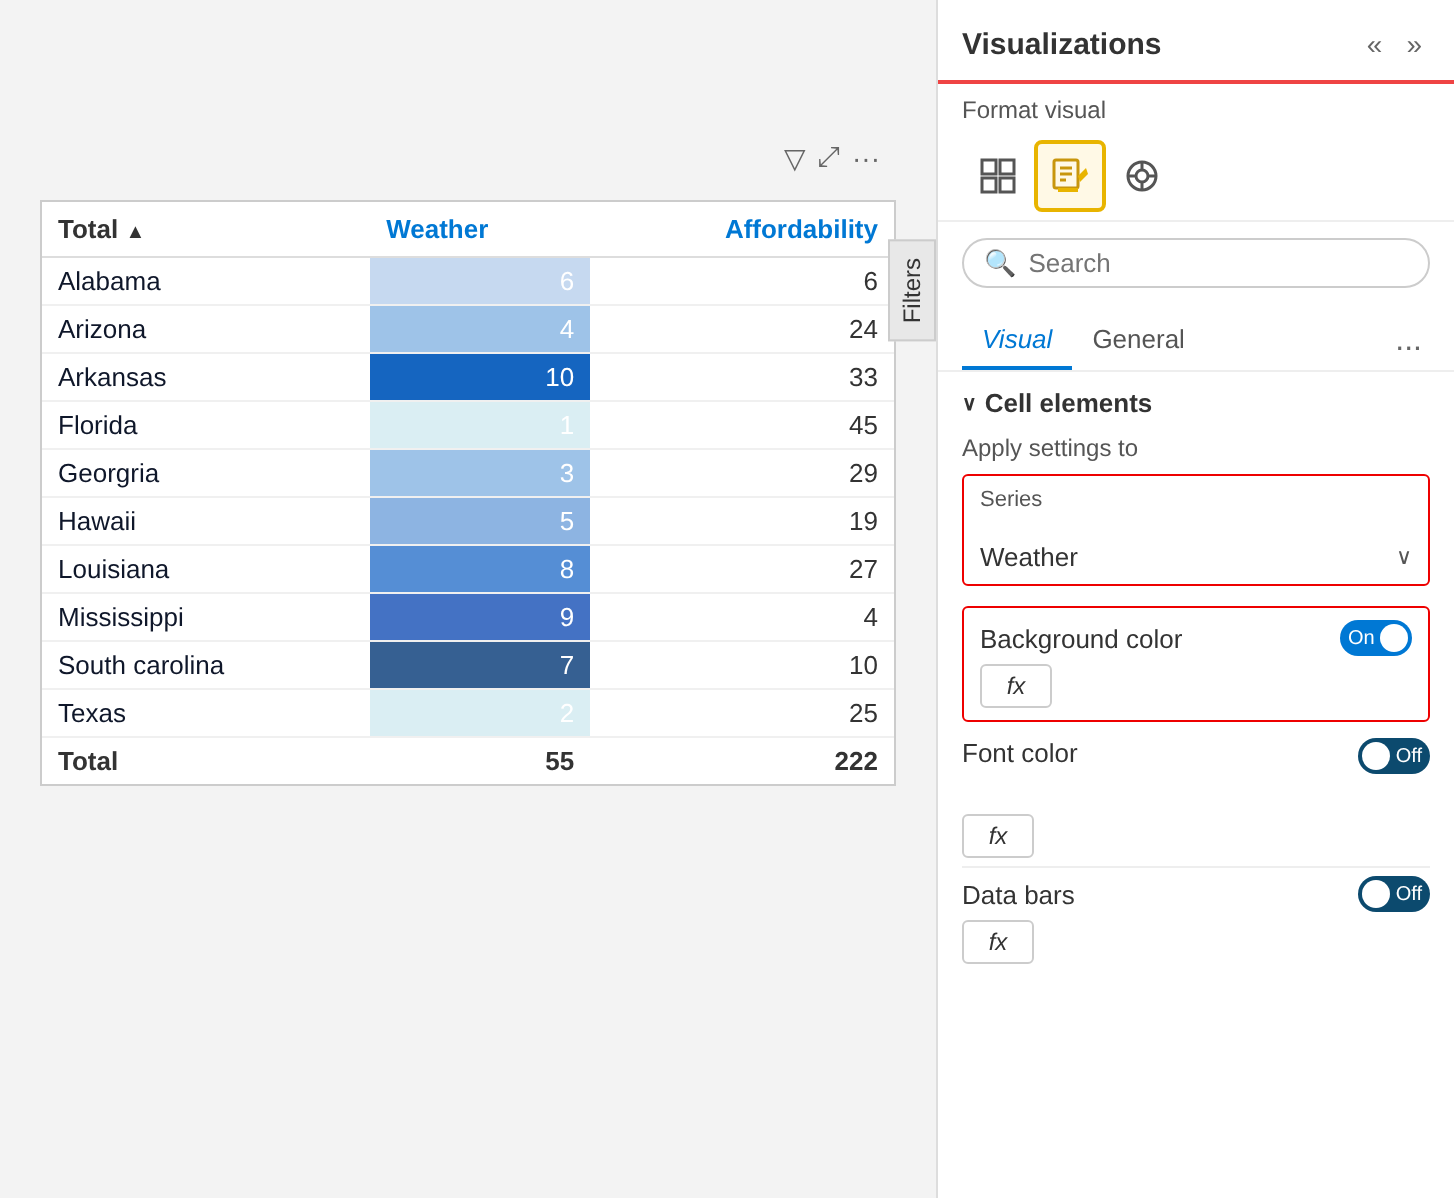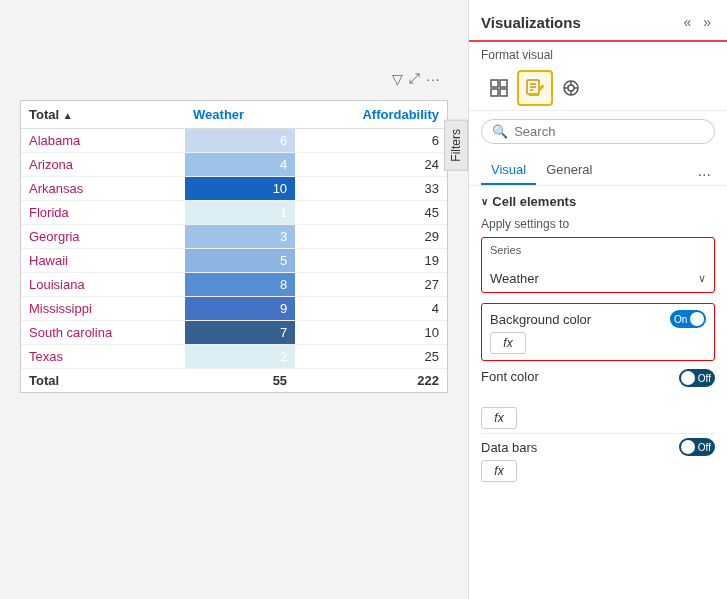--- a/index.html
+++ b/index.html
@@ -93,21 +93,21 @@
     th.state-col {
       min-width: 100px;
     }
 
     td {
       padding: 4px 8px;
       border-bottom: 1px solid #f0f0f0;
     }
 
     td.state-name {
-      color: #be185d;
+      color: #0f172a;
     }
 
     td.weather-val {
       text-align: right;
       color: white;
       font-weight: 500;
     }
 
     td.afford-val {
       text-align: right;
@@ -236,20 +236,21 @@
       font-size: 13px;
       font-weight: 500;
       cursor: pointer;
       color: #555;
       border-bottom: 2px solid transparent;
     }
 
     .tab.active {
       color: #0078d4;
       border-bottom: 2px solid #0078d4;
+      font-style: italic;
     }
 
     .tab-more {
       margin-left: auto;
       cursor: pointer;
       color: #666;
       font-size: 16px;
       padding: 4px;
     }
 

